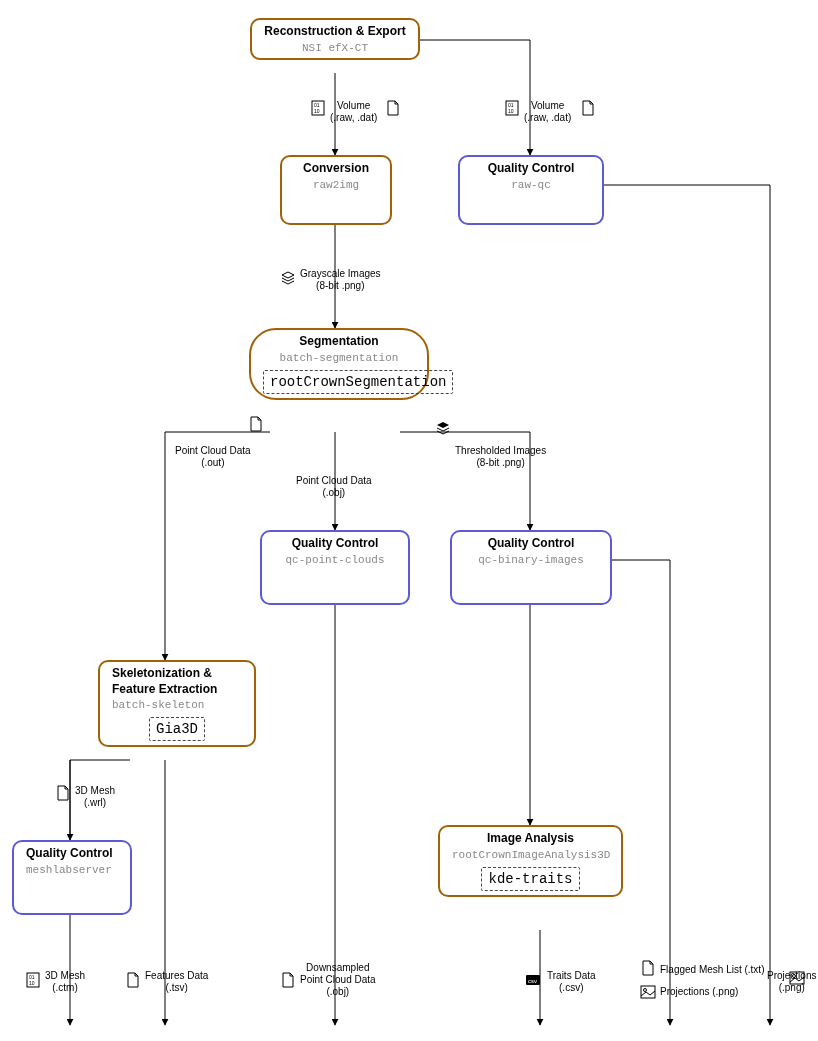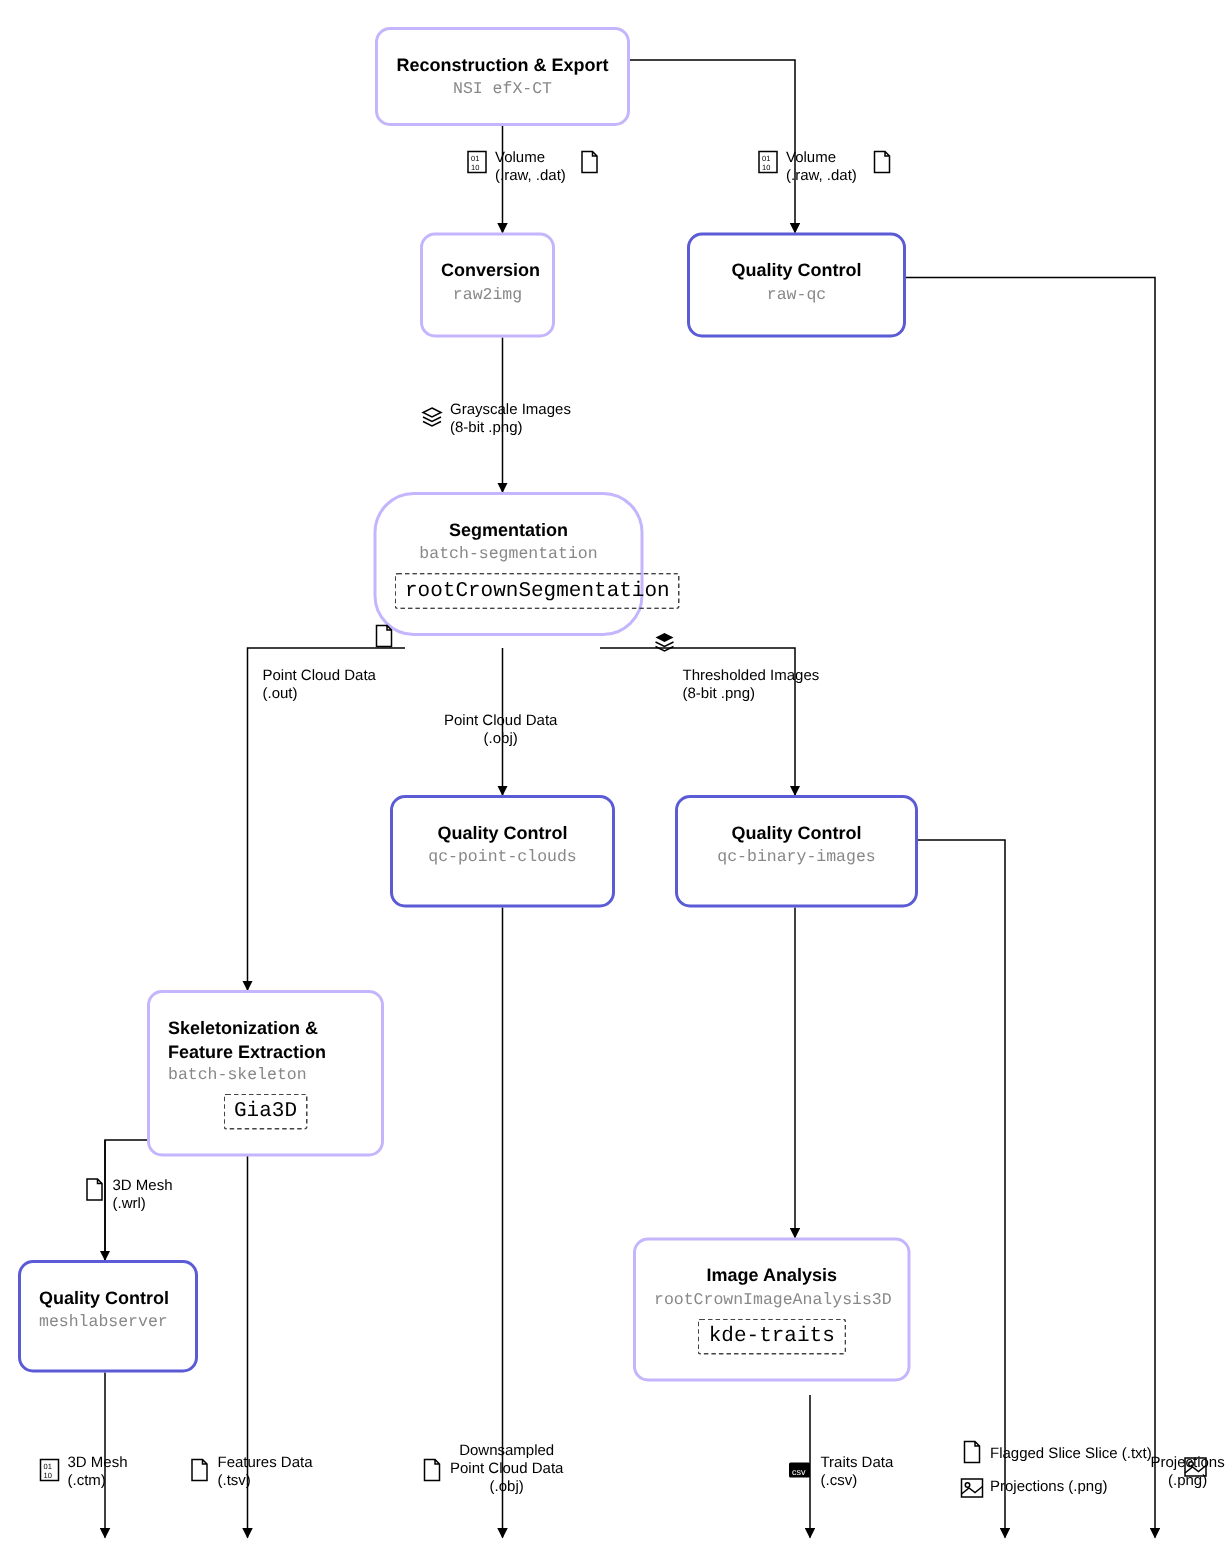--- a/index.html
+++ b/index.html
@@ -6,24 +6,24 @@
     margin: 0;
     padding: 0;
     font-family: Arial, Helvetica, sans-serif;
     background: #fff;
     width: 818px;
     height: 1041px;
     position: relative;
   }
   .node {
     position: absolute;
-    border: 2px solid #c4b5fd;
+    border: 2px solid #a16207;
     border-radius: 10px;
     background: #fff;
-    padding: 16px 12px;
+    padding: 4px 12px;
     box-sizing: border-box;
     text-align: center;
   }
   .node.qc {
     border-color: #5b5bd6;
   }
   .node .title {
     font-weight: bold;
     font-size: 12px;
     line-height: 1.3;
@@ -41,21 +41,21 @@
     padding: 3px 6px;
     font-family: "Courier New", monospace;
     font-size: 14px;
     margin-top: 6px;
   }
   .edge-label {
     position: absolute;
     font-size: 10px;
     color: #000;
     line-height: 1.2;
-    text-align: left;
+    text-align: center;
   }
   .icon {
     position: absolute;
     width: 16px;
     height: 16px;
   }
   svg.arrows {
     position: absolute;
     top: 0;
     left: 0;
@@ -102,21 +102,21 @@
   <path d="M612,560 L670,560 L670,1025" stroke="#000" fill="none" marker-end="url(#ah)"></path>
 
   <path d="M604,185 L770,185 L770,1025" stroke="#000" fill="none" marker-end="url(#ah)"></path>
 </svg>
 
 <div class="node" style="left:250px; top:18px; width:170px;">
   <div class="title">Reconstruction &amp; Export</div>
   <div class="sub">NSI efX-CT</div>
 </div>
 
-<div class="node" style="left:280px; top:155px; width:90px; height:70px;">
+<div class="node" style="left:280px; top:155px; width:112px; height:70px;">
   <div class="title">Conversion</div>
   <div class="sub">raw2img</div>
 </div>
 
 <div class="node qc" style="left:458px; top:155px; width:146px; height:70px;">
   <div class="title">Quality Control</div>
   <div class="sub">raw-qc</div>
 </div>
 
 <div class="node" style="left:249px; top:328px; width:180px;border-radius:27px;">
@@ -139,21 +139,21 @@
   <div class="title" style="text-align:left;">Skeletonization &amp; Feature Extraction</div>
   <div class="sub" style="text-align:left;">batch-skeleton</div>
   <div class="dashed">Gia3D</div>
 </div>
 
 <div class="node qc" style="left:12px; top:840px; width:120px; height:75px; text-align:left;">
   <div class="title">Quality Control</div>
   <div class="sub">meshlabserver</div>
 </div>
 
-<div class="node" style="left:422px; top:825px; width:185px;">
+<div class="node" style="left:438px; top:825px; width:185px;">
   <div class="title">Image Analysis</div>
   <div class="sub">rootCrownImageAnalysis3D</div>
   <div class="dashed">kde-traits</div>
 </div>
 
 <div class="edge-label" style="left:330px; top:100px;">
   <span>Volume</span><br><span>(.raw, .dat)</span>
 </div>
 <svg class="icon" style="left:310px; top:100px;">
     <rect x="2" y="1" width="12" height="14" fill="none" stroke="#000"></rect>
@@ -234,21 +234,21 @@
 
 <div class="edge-label" style="left:547px; top:970px;">
   <span>Traits Data</span><br><span>(.csv)</span>
 </div>
 <svg class="icon" style="left:525px; top:972px;">
     <rect x="1" y="3" width="14" height="10" rx="1" fill="#000"></rect>
     <text x="3" y="11" font-size="6" fill="#fff">csv</text>
   </svg>
 
 <div class="edge-label" style="left:660px; top:964px;">
-  <span>Flagged Slice Slice (.txt)</span>
+  <span>Flagged Mesh List (.txt)</span>
 </div>
 <svg class="icon" style="left:640px; top:960px;">
     <path d="M3,1 L10,1 L13,4 L13,15 L3,15 Z M10,1 L10,4 L13,4" fill="none" stroke="#000"></path>
   </svg>
 
 <div class="edge-label" style="left:660px; top:986px;">
   <span>Projections (.png)</span>
 </div>
 <svg class="icon" style="left:640px; top:984px;">
     <rect x="1" y="2" width="14" height="12" fill="none" stroke="#000"></rect>

